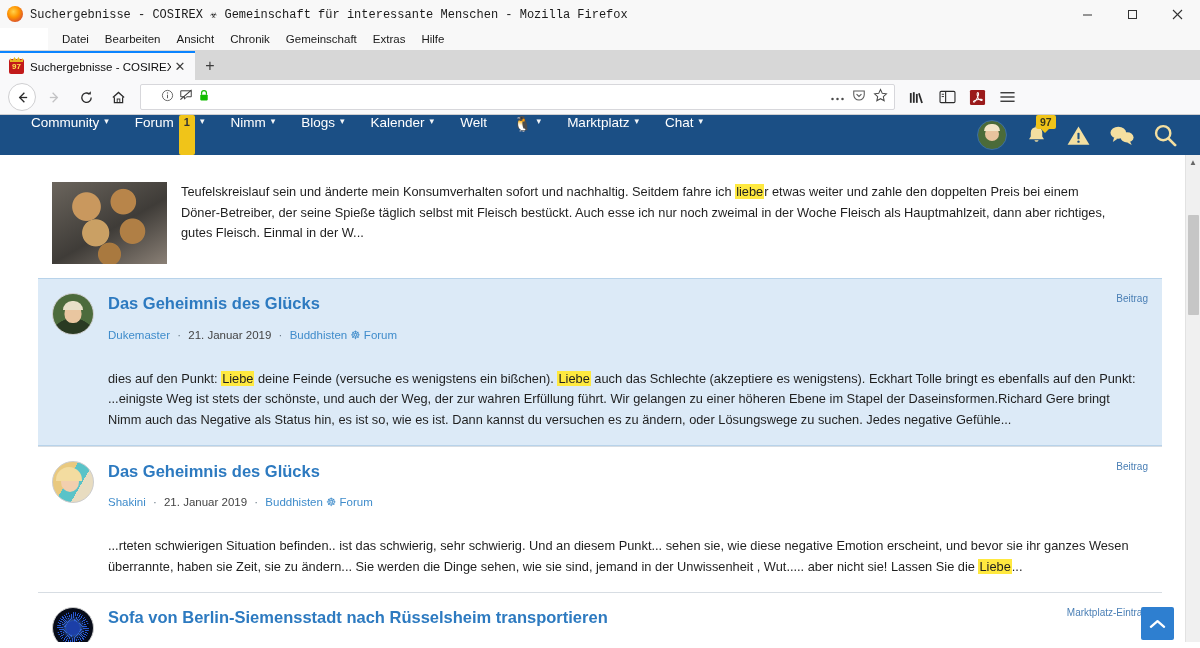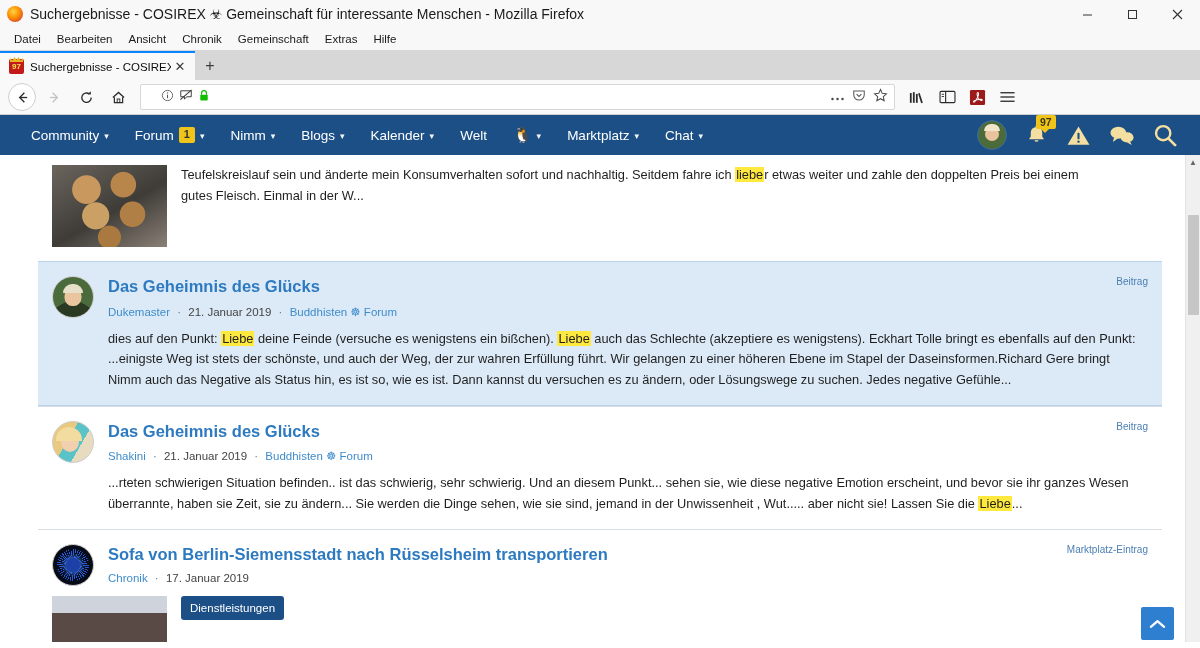--- a/index.html
+++ b/index.html
@@ -17,36 +17,36 @@
     border-bottom: 0px solid #ccc;
     position: relative;
   }
   .ff-logo {
     width: 16px; height: 16px; margin-left: 7px; margin-right: 7px;
     border-radius: 50%;
     background: radial-gradient(circle at 40% 35%, #ffd34d 0%, #ff9500 40%, #e25f24 70%, #c13a1e 100%);
     flex: none;
   }
   .ff-title {
-    font-size: 14px; color: #1a1a1a; white-space: nowrap;
+    font-size: 12px; color: #1a1a1a; white-space: nowrap; font-family: Liberation Mono, monospace;
   }
   .win-controls {
     position: absolute; right: 0; top: 0; height: 28px;
     display: flex; align-items: center;
   }
   .win-btn {
     width: 45px; height: 28px; display: flex; align-items: center; justify-content: center;
     color: #333;
   }
   .win-btn svg { display:block; }
 
   .ff-menubar {
     height: 22px; background: #f8f8f8;
     display: flex; align-items: center; padding-left: 6px;
-    font-size: 11.5px; color: #1a1a1a;
+    font-size: 11.5px; color: #1a1a1a; margin-left: 48px;
   }
   .ff-menubar span.mi { padding: 2px 8px; white-space: nowrap; }
 
   .ff-tabstrip {
     height: 30px; background: #d7d7d7;
     display: flex; align-items: flex-end;
     padding-left: 0px;
   }
   .tab {
     height: 29px; background: #f9f9fa;
@@ -112,21 +112,21 @@
   
   .site-nav {
     height: 40px; background: #1b4f85;
     display: flex; align-items: center;
     padding: 0 14px 0 18px;
     position: relative;
   }
   .site-nav-left { display: flex; align-items: center; gap: 0px; }
   .nav-item {
     color: #ffffff; font-size: 13.5px; padding: 0 13px;
-    white-space: nowrap; display: flex; align-items: center; gap: 5px;
+    white-space: nowrap; display: flex; gap: 5px;
     height: 40px;
   }
   .caret { font-size: 9px; opacity: .95; position: relative; top: 1px;}
   .badge-yellow {
     background: #f0c419; color: #333; font-size: 11px; font-weight: bold;
     border-radius: 2px; padding: 1px 5px; line-height: 1.2;
   }
   .penguin { font-size: 15px; color: #ffffff; }
 
   .site-nav-right {
@@ -198,32 +198,32 @@
     content:''; position:absolute; left:50%; top:50%; transform:translate(-50%,-50%);
     width:14px;height:14px;border-radius:50%; background:#1c3fa8; z-index:2;
     box-shadow:0 0 5px 2px #3a6fe0;
   }
 
   .res-meta { flex: 1; min-width: 0; }
   .res-title {
     font-size: 16.5px; color: #2d7ac0; line-height: 1.25; font-weight: bold;
   }
   .res-sub {
-    font-size: 11.5px; color: #3f8ccb; margin-top: 8px;
+    font-size: 11.5px; color: #3f8ccb; margin-top: 14px;
   }
   .res-sub .dot { color: #6b7b88; margin: 0 4px; }
   .res-sub .author { color: #3f8ccb; }
   .res-sub .date { color: #444; }
   .res-sub .forum { color: #3f8ccb; }
   .res-type {
     position: absolute; right: 14px; top: 14px;
     font-size: 10px; color: #4a7fb5;
   }
   .res-body {
-    margin-top: 10px; margin-left: 56px;
+    margin-top: 27px; margin-left: 56px;
     font-size: 12.8px; color: #1f1f1f; line-height: 1.62;
   }
   .res-body.withthumb { margin-left: 0; display: flex; gap: 14px; }
   .thumb {
     width: 115px; flex: none; border:0; overflow:hidden;
   }
   .thumb.food { height: 82px; background:
       radial-gradient(circle at 30% 30%, #c9985e 0 14%, transparent 15%),
       radial-gradient(circle at 62% 24%, #b8854a 0 13%, transparent 14%),
       radial-gradient(circle at 38% 62%, #caa064 0 15%, transparent 16%),
@@ -491,20 +491,21 @@
 </div>
 
 <div class="content">
   <div class="results">
 
     <div class="result first">
       <div class="res-body withthumb">
         <div class="thumb food"></div>
         <div class="thumb-text">
           <div>Teufelskreislauf sein und änderte mein Konsumverhalten sofort und nachhaltig. Seitdem fahre ich <mark class="hi">liebe</mark>r etwas weiter und zahle den doppelten Preis bei einem</div>
+          <div>Döner-Betreiber, der seine Spieße täglich selbst mit Fleisch bestückt. Auch esse ich nur noch zweimal in der Woche Fleisch als Hauptmahlzeit, dann aber richtiges,</div>
           <div>gutes Fleisch. Einmal in der W...</div>
         </div>
       </div>
     </div>
 
     <div class="result hl">
       <div class="res-type">Beitrag</div>
       <div class="res-head">
         <div class="avatar av-duke"></div>
         <div class="res-meta">

